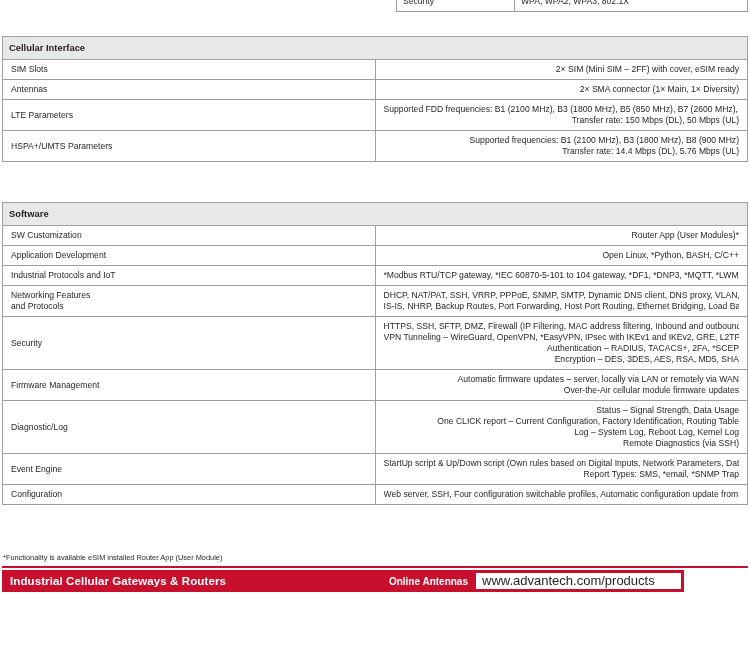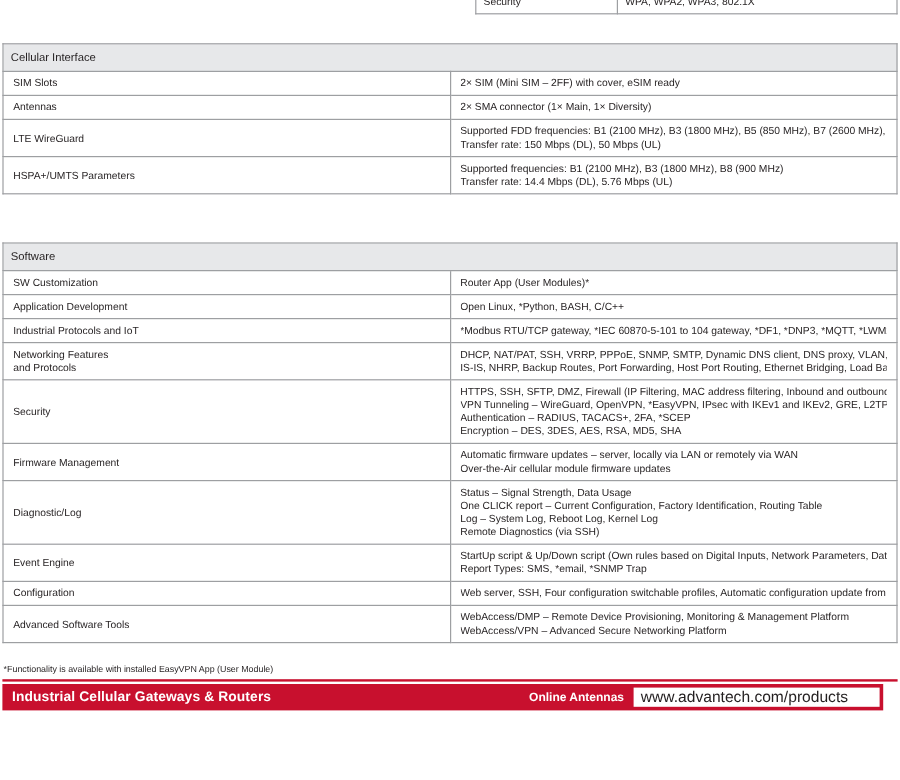--- a/index.html
+++ b/index.html
@@ -37,29 +37,30 @@
     font-size: 8.6px;
     color: #231f20;
   }
   td.label {
     width: 134px;
   }
   td.value {
   }
   tr.section td {
     background: #e7e8ea;
-    font-weight: normal;
+    font-weight: bold;
     font-size: 9.4px;
     padding: 5px 6px;
     color: #231f20;
   }
   .lines div {
     white-space: nowrap;
     overflow: hidden;
     text-overflow: clip;
+    text-align: right;
   }
 
   
   .top-wrap {
     position: absolute;
     left: 0;
     top: 0;
     width: 750px;
   }
   table.top {
@@ -90,21 +91,21 @@
     top: 553px;
     font-size: 7.4px;
     color: #231f20;
   }
 
   
   .bottom-bar {
     position: absolute;
     left: 2px;
     top: 570px;
-    width: 734px;
+    width: 682px;
     height: 22px;
     background: #c8102e;
     display: flex;
     align-items: center;
   }
   .bottom-bar .title {
     color: #ffffff;
     font-weight: bold;
     font-size: 11.5px;
     padding-left: 8px;
@@ -168,21 +169,21 @@
         </tr>
 
         <tr>
           <td class="label">Antennas</td>
           <td class="value lines">
             <div>2× SMA connector (1× Main, 1× Diversity)</div>
           </td>
         </tr>
 
         <tr>
-          <td class="label">LTE WireGuard</td>
+          <td class="label">LTE Parameters</td>
           <td class="value lines">
             <div>Supported FDD frequencies: B1 (2100 MHz), B3 (1800 MHz), B5 (850 MHz), B7 (2600 MHz), B8 (900 MHz), B20 (800 MHz), B28 (700 MHz)</div>
             <div>Transfer rate: 150 Mbps (DL), 50 Mbps (UL)</div>
           </td>
         </tr>
 
         <tr>
           <td class="label">HSPA+/UMTS Parameters</td>
           <td class="value lines">
             <div>Supported frequencies: B1 (2100 MHz), B3 (1800 MHz), B8 (900 MHz)</div>
@@ -268,32 +269,25 @@
           </td>
         </tr>
 
         <tr>
           <td class="label">Configuration</td>
           <td class="value lines">
             <div>Web server, SSH, Four configuration switchable profiles, Automatic configuration update from server, Backup &amp; Restore configuration</div>
           </td>
         </tr>
 
-        <tr>
-          <td class="label">Advanced Software Tools</td>
-          <td class="value lines">
-            <div>WebAccess/DMP – Remote Device Provisioning, Monitoring &amp; Management Platform</div>
-            <div>WebAccess/VPN – Advanced Secure Networking Platform</div>
-          </td>
-        </tr>
       </tbody>
     </table>
   </div>
 
-  <div class="footnote">*Functionality is available with installed EasyVPN App (User Module)</div>
+  <div class="footnote">*Functionality is available eSIM installed Router App (User Module)</div>
 
   <div class="red-rule"></div>
   <div class="bottom-bar">
     <div class="title">Industrial Cellular Gateways &amp; Routers</div>
     <div class="spacer"></div>
     <div class="dl-label">Online Antennas</div>
     <div class="url-box">www.advantech.com/products</div>
   </div>
 
 </div>

